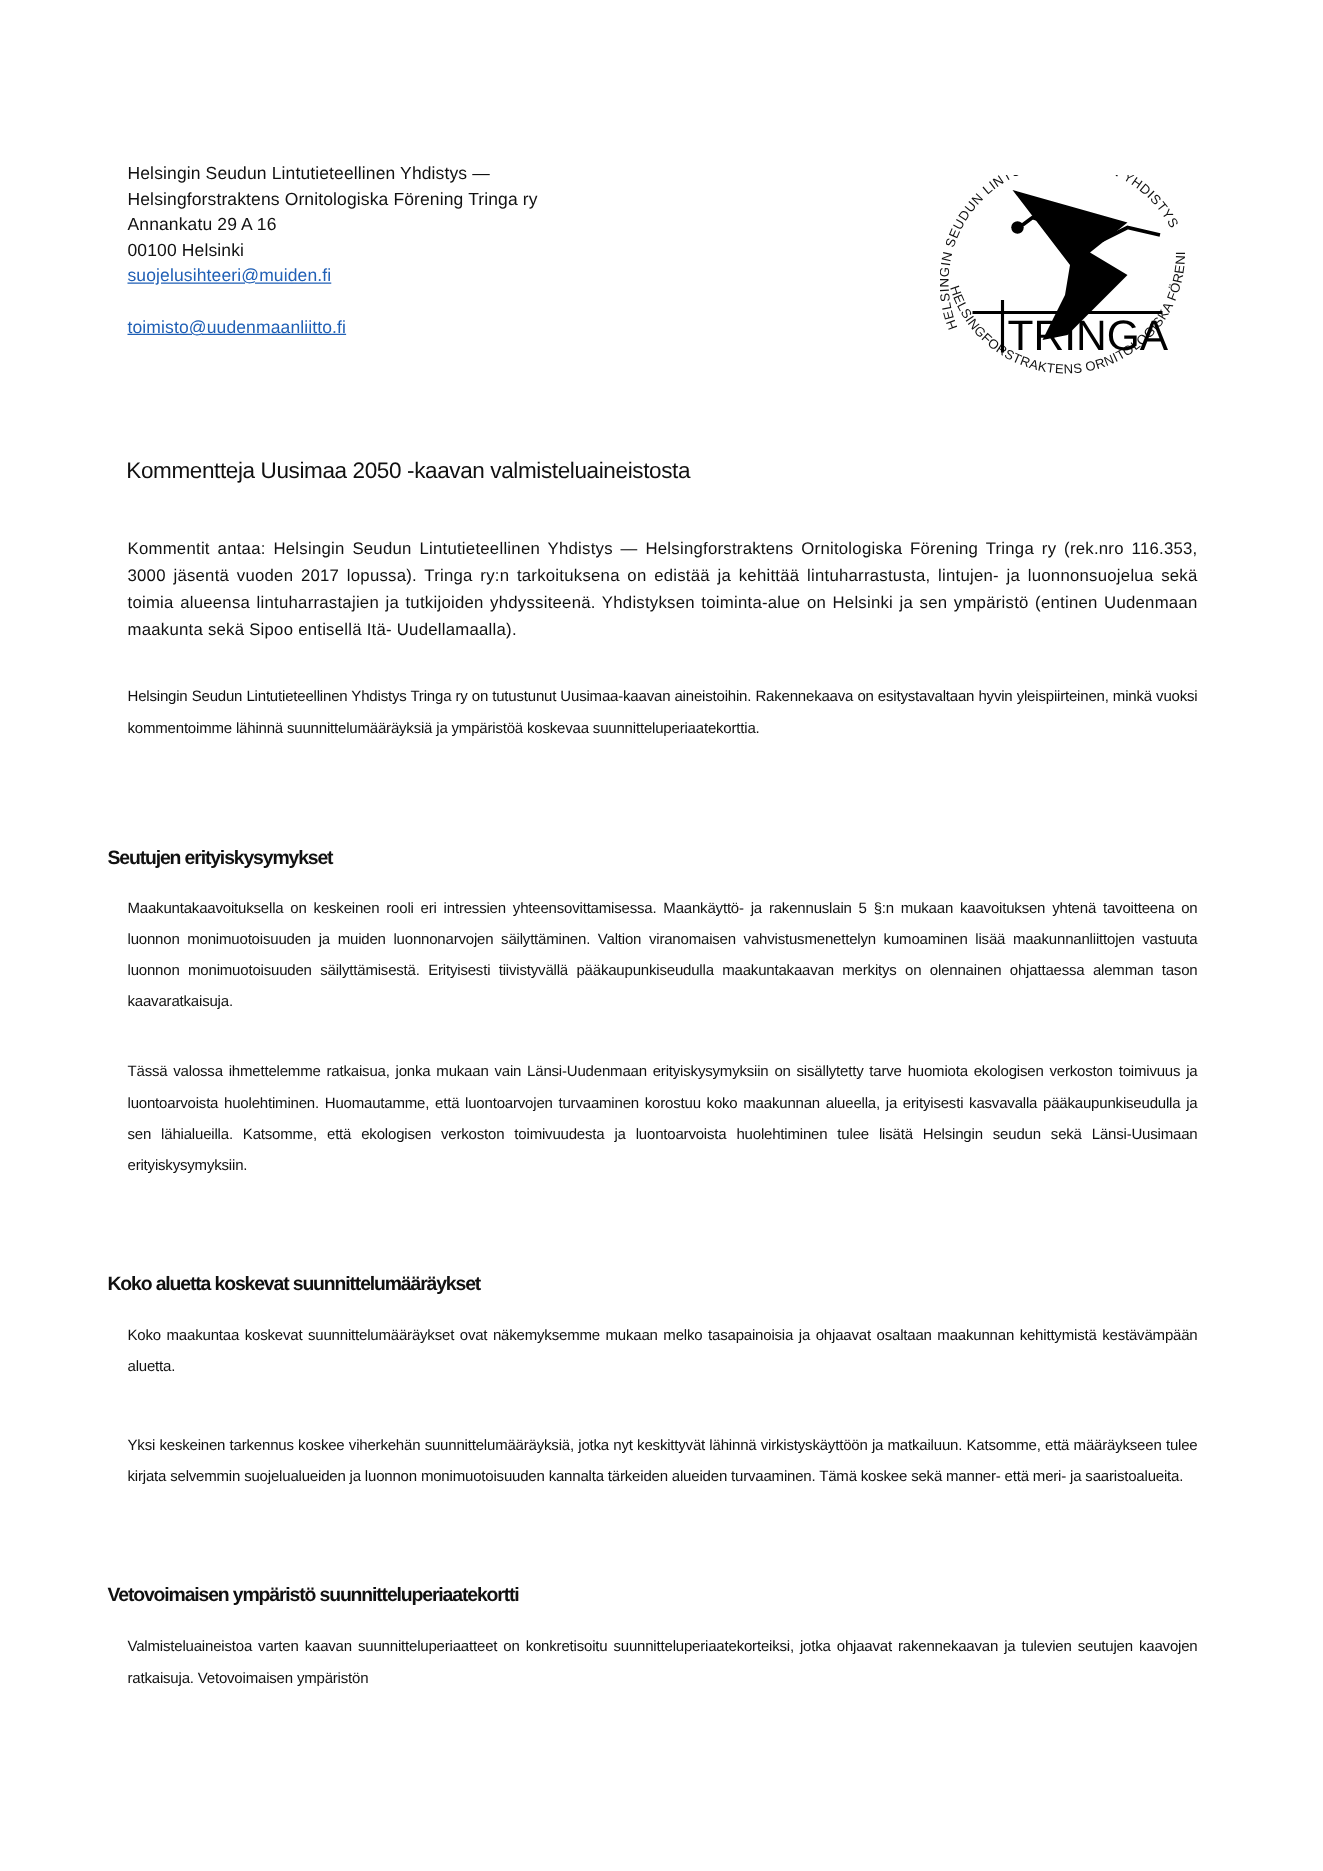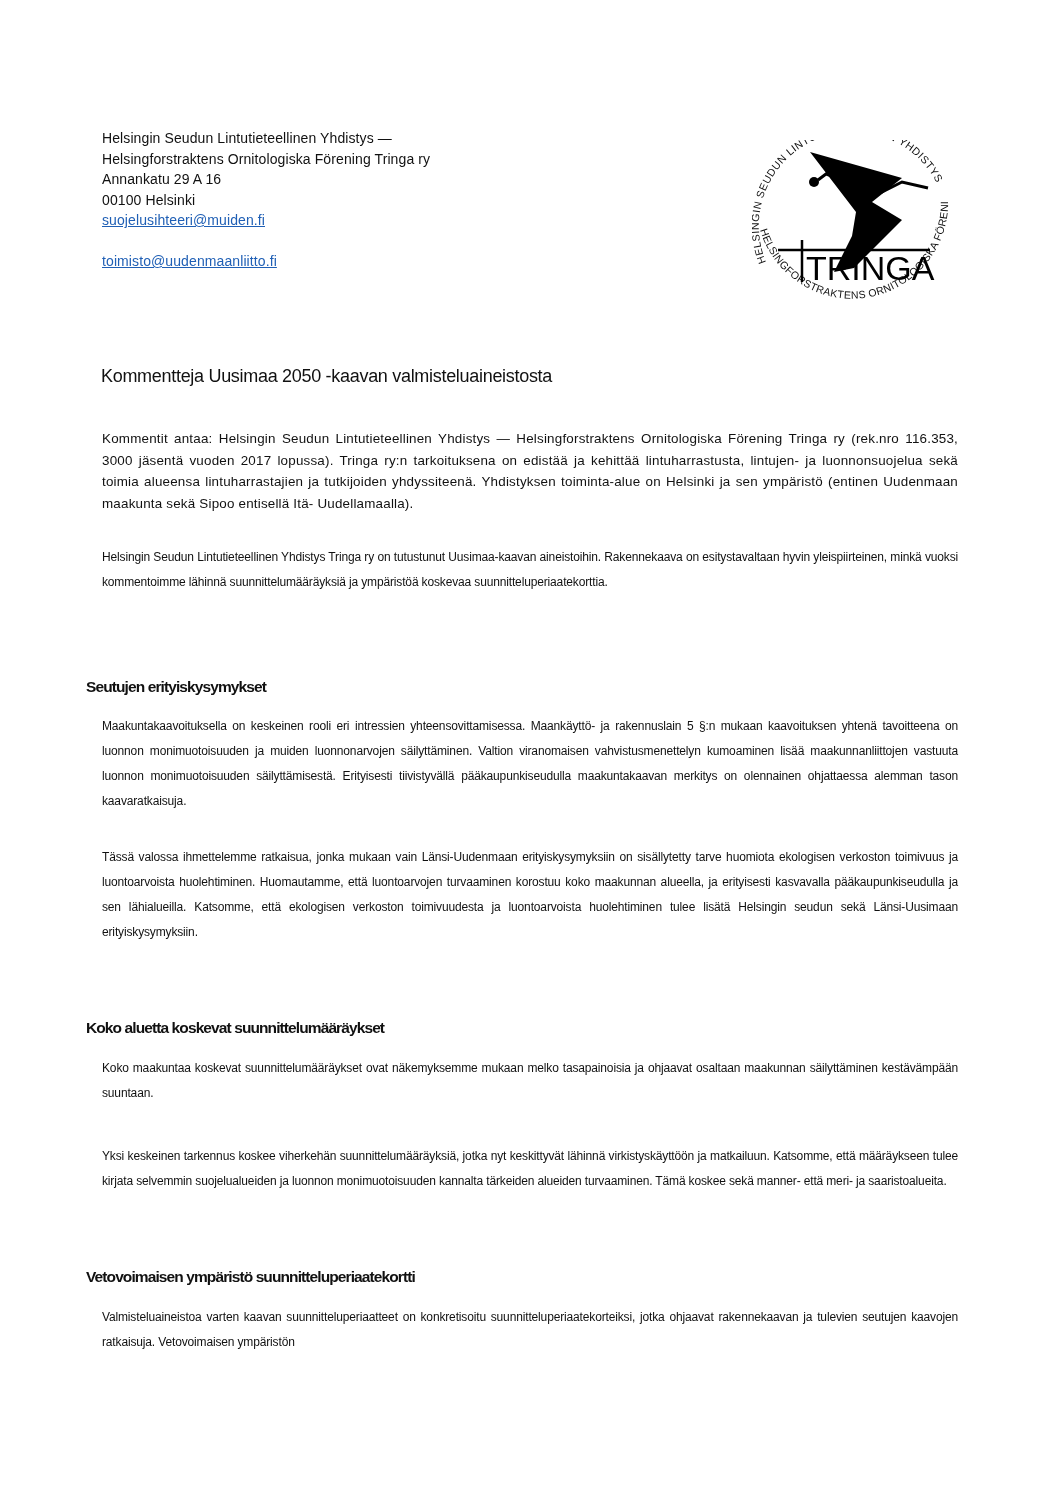--- a/index.html
+++ b/index.html
@@ -124,19 +124,19 @@
 
   <p class="para intro">Kommentit antaa: Helsingin Seudun Lintutieteellinen Yhdistys — Helsingforstraktens Ornitologiska Förening Tringa ry (rek.nro 116.353, 3000 jäsentä vuoden 2017 lopussa). Tringa ry:n tarkoituksena on edistää ja kehittää lintuharrastusta, lintujen- ja luonnonsuojelua sekä toimia alueensa lintuharrastajien ja tutkijoiden yhdyssiteenä. Yhdistyksen toiminta-alue on Helsinki ja sen ympäristö (entinen Uudenmaan maakunta sekä Sipoo entisellä Itä- Uudellamaalla).</p>
 
   <p class="para body-text" style="top:545px;">Helsingin Seudun Lintutieteellinen Yhdistys Tringa ry on tutustunut Uusimaa-kaavan aineistoihin. Rakennekaava on esitystavaltaan hyvin yleispiirteinen, minkä vuoksi kommentoimme lähinnä suunnittelumääräyksiä ja ympäristöä koskevaa suunnitteluperiaatekorttia.</p>
 
   <h2 class="h2" style="top:678px;">Seutujen erityiskysymykset</h2>
   <p class="para body-text" style="top:714px;">Maakuntakaavoituksella on keskeinen rooli eri intressien yhteensovittamisessa. Maankäyttö- ja rakennuslain 5 §:n mukaan kaavoituksen yhtenä tavoitteena on luonnon monimuotoisuuden ja muiden luonnonarvojen säilyttäminen. Valtion viranomaisen vahvistusmenettelyn kumoaminen lisää maakunnanliittojen vastuuta luonnon monimuotoisuuden säilyttämisestä. Erityisesti tiivistyvällä pääkaupunkiseudulla maakuntakaavan merkitys on olennainen ohjattaessa alemman tason kaavaratkaisuja.</p>
   <p class="para body-text" style="top:845px;">Tässä valossa ihmettelemme ratkaisua, jonka mukaan vain Länsi-Uudenmaan erityiskysymyksiin on sisällytetty tarve huomiota ekologisen verkoston toimivuus ja luontoarvoista huolehtiminen. Huomautamme, että luontoarvojen turvaaminen korostuu koko maakunnan alueella, ja erityisesti kasvavalla pääkaupunkiseudulla ja sen lähialueilla. Katsomme, että ekologisen verkoston toimivuudesta ja luontoarvoista huolehtiminen tulee lisätä Helsingin seudun sekä Länsi-Uusimaan erityiskysymyksiin.</p>
 
   <h2 class="h2" style="top:1019px;">Koko aluetta koskevat suunnittelumääräykset</h2>
-  <p class="para body-text" style="top:1056px;">Koko maakuntaa koskevat suunnittelumääräykset ovat näkemyksemme mukaan melko tasapainoisia ja ohjaavat osaltaan maakunnan säilyttäminen kestävämpään suuntaan.</p>
+  <p class="para body-text" style="top:1056px;">Koko maakuntaa koskevat suunnittelumääräykset ovat näkemyksemme mukaan melko tasapainoisia ja ohjaavat osaltaan maakunnan kehittymistä kestävämpään aluetta.</p>
   <p class="para body-text" style="top:1144px;">Yksi keskeinen tarkennus koskee viherkehän suunnittelumääräyksiä, jotka nyt keskittyvät lähinnä virkistyskäyttöön ja matkailuun. Katsomme, että määräykseen tulee kirjata selvemmin suojelualueiden ja luonnon monimuotoisuuden kannalta tärkeiden alueiden turvaaminen. Tämä koskee sekä manner- että meri- ja saaristoalueita.</p>
 
   <h2 class="h2" style="top:1268px;">Vetovoimaisen ympäristö suunnitteluperiaatekortti</h2>
   <p class="para body-text" style="top:1305px;">Valmisteluaineistoa varten kaavan suunnitteluperiaatteet on konkretisoitu suunnitteluperiaatekorteiksi, jotka ohjaavat rakennekaavan ja tulevien seutujen kaavojen ratkaisuja. Vetovoimaisen ympäristön</p>
 
 </div>
 
 </body></html>

